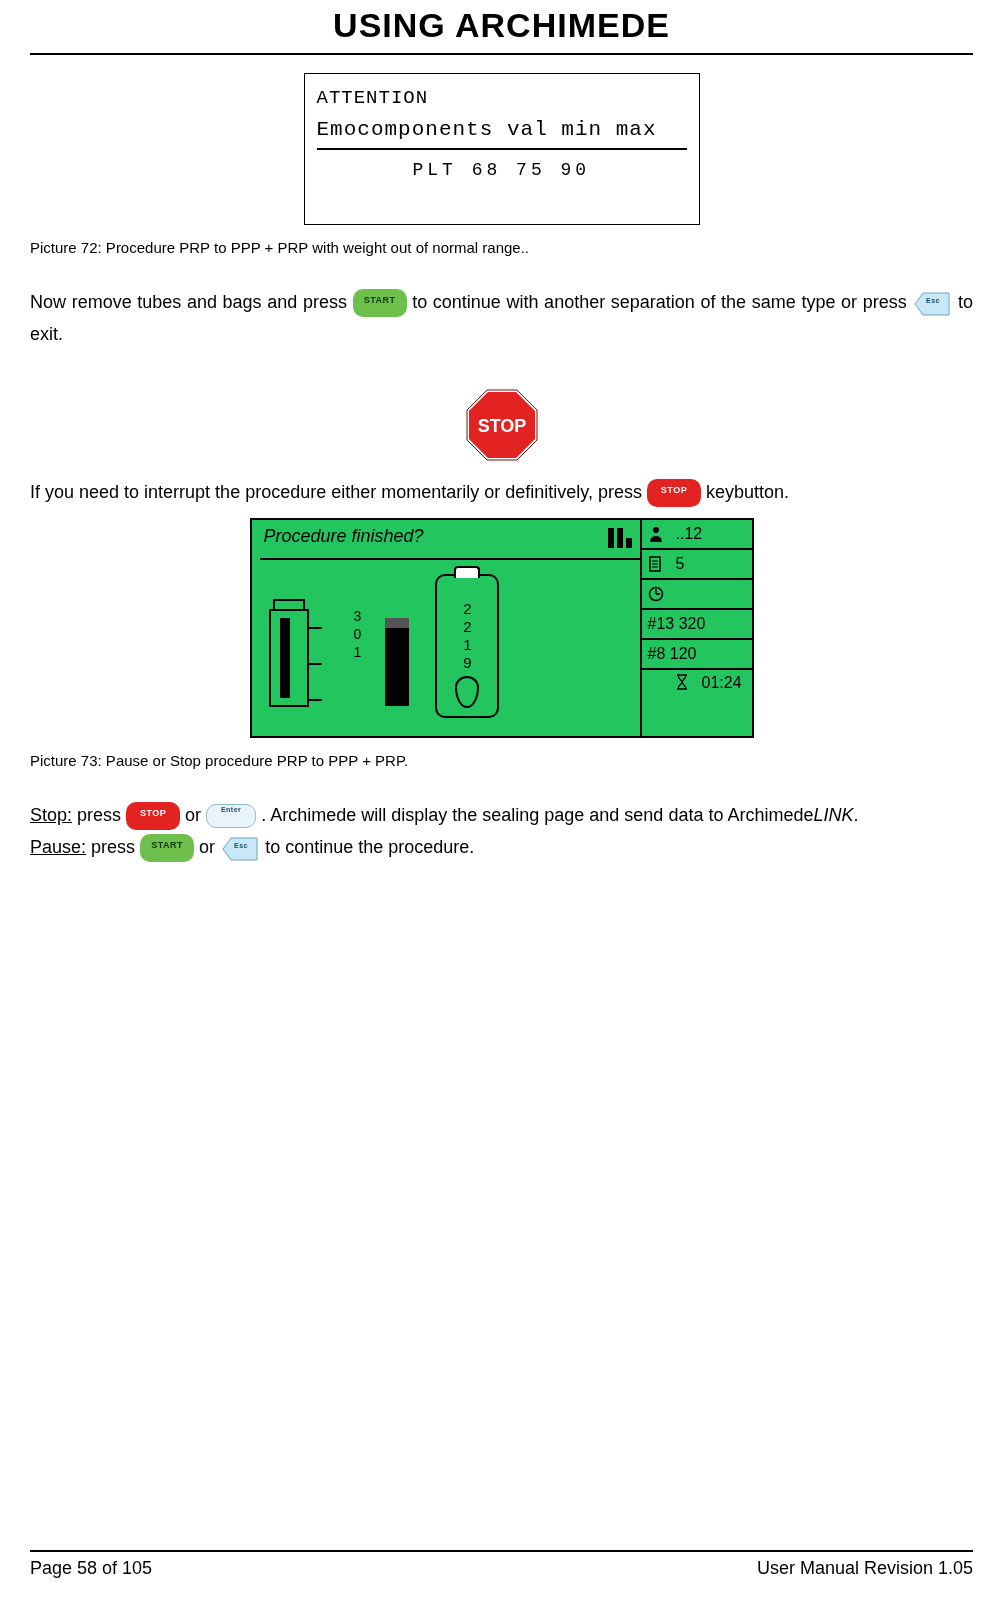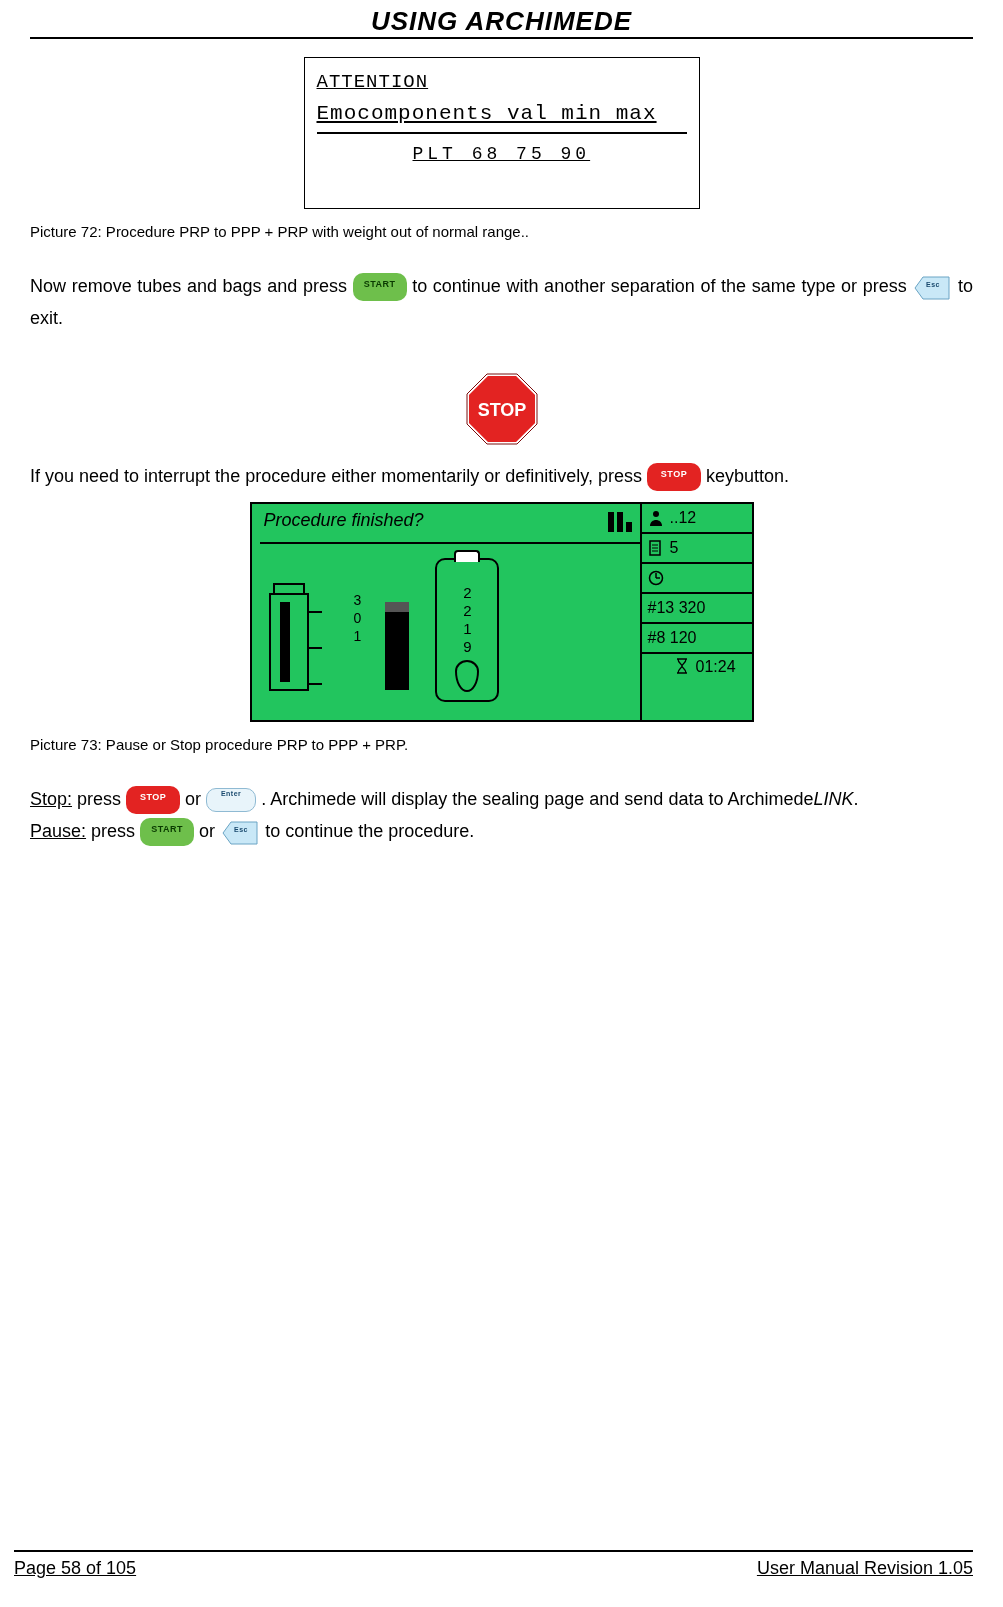--- a/index.html
+++ b/index.html
@@ -12,42 +12,40 @@
     position: relative;
     box-sizing: border-box;
   }
   .page {
     box-sizing: border-box;
     padding: 0 30px;
   }
   .title {
     text-align: center;
     font-weight: 700;
-    font-style: italic;
-    font-size: 26px;
+    font-size: 34px;
     letter-spacing: 1px;
     padding-top: 6px;
-    padding-bottom: 0;
+    padding-bottom: 8px;
   }
   .hr-top {
     border: none;
     border-top: 2px solid #000;
     margin: 0 0 18px 0;
   }
   
   .device72 {
     width: 370px;
     margin: 0 auto 14px;
     border: 1px solid #000;
     padding: 10px 12px 40px;
     background: #fff;
     font-family: "Courier New", monospace;
     font-size: 18px;
     line-height: 28px;
-    text-decoration: underline;
   }
   .device72 .attn { font-size: 19px; letter-spacing: 1px; }
   .device72 .row2 { margin-top: 4px; font-size: 21px; letter-spacing: 1px; }
   .device72 hr {
     border: none;
     border-top: 2px solid #000;
     margin: 4px 0 6px;
   }
   .device72 .plt { text-align: left; padding-left: 96px; letter-spacing: 4px; font-size: 18px; }
   .caption {
@@ -184,35 +182,34 @@
     border-left: 2px solid #000;
     display: flex;
     flex-direction: column;
   }
   .device73 .right > div {
     border-bottom: 2px solid #000;
     padding: 4px 6px;
     font-size: 16px;
     display: flex;
     align-items: center;
-    gap: 6px;
+    gap: 12px;
     height: 30px;
     box-sizing: border-box;
   }
   .device73 .right > div:last-child { border-bottom: none; flex: 1; align-items: flex-start; padding-left: 32px; }
   .device73 .mini-icon { display: inline-block; width: 16px; height: 16px; }
   .para-block { margin-top: 8px; }
   .underline { text-decoration: underline; }
 
   
   .footer-wrap {
     position: absolute;
-    left: 14px; right: 30px;
+    left: 30px; right: 30px;
     bottom: 28px;
-    text-decoration: underline;
   }
   .hr-bottom {
     border: none;
     border-top: 2px solid #000;
     margin: 0 0 6px 0;
   }
   .footer {
     display: flex;
     justify-content: space-between;
     font-size: 18px;

